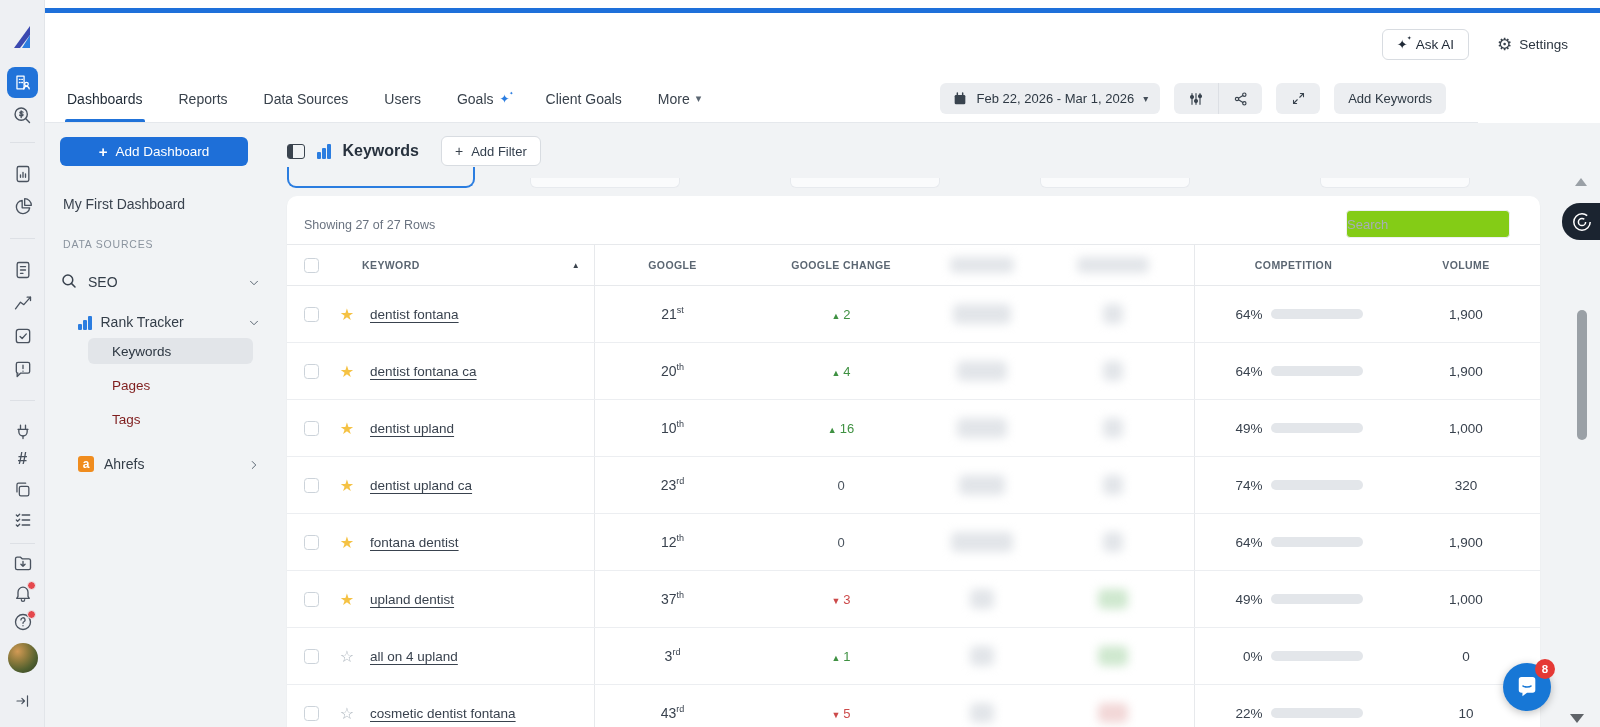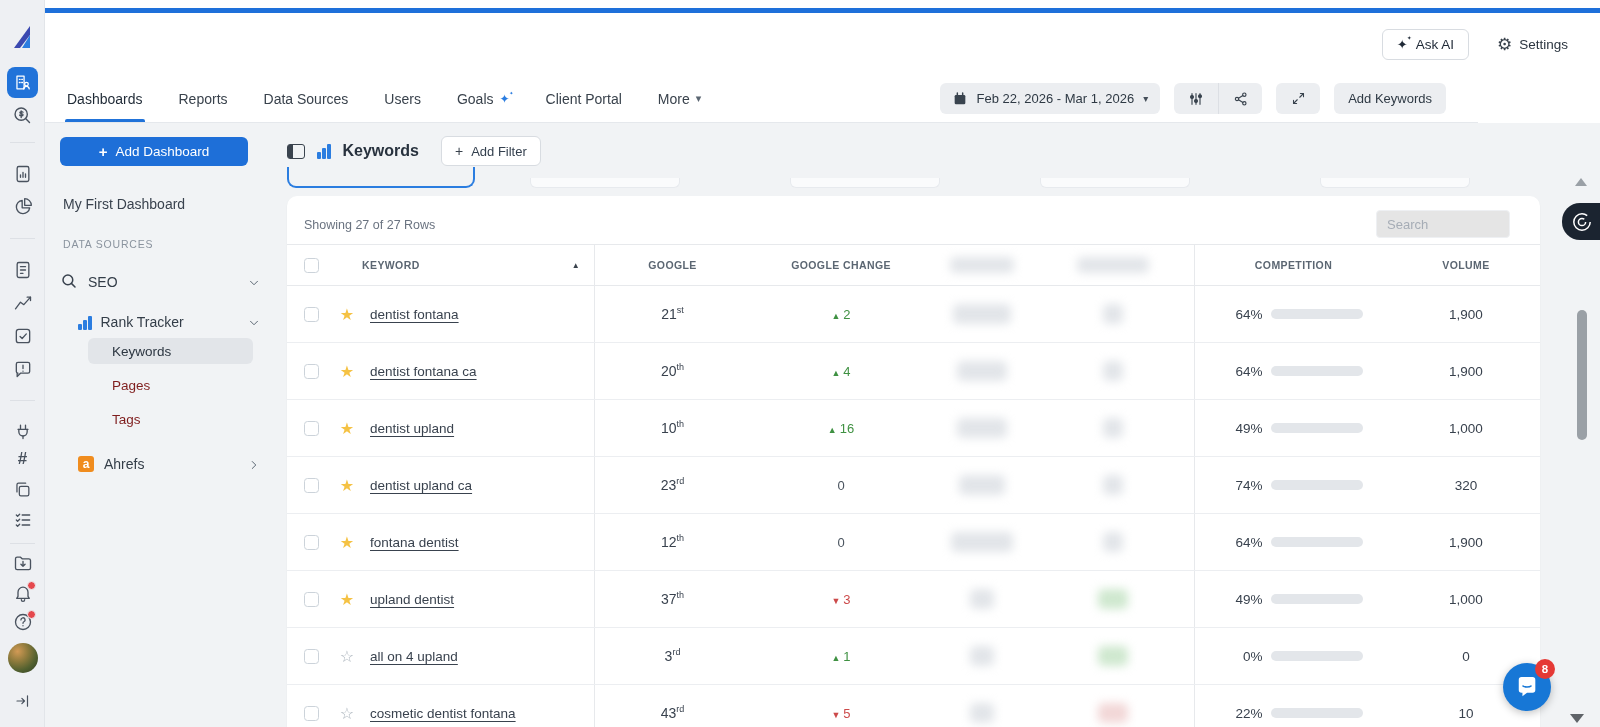--- a/index.html
+++ b/index.html
@@ -111,22 +111,22 @@
   .tab-remnants { position:relative; height:24px; margin-top:1px; }
   .rem-active { position:absolute; left:0; top:0; width:188px; height:21px;
     border:2px solid #2b7de0; border-top:none; border-radius:0 0 9px 9px; }
   .rem { position:absolute; top:11px; height:10px; background:#fafbfc;
     border:1px solid #e7eaee; border-top:none; border-radius:0 0 6px 6px; }
 
   .card { position:relative; margin-top:5px; width:1253px; height:560px; background:#fff;
     border-radius:10px 10px 0 0; box-shadow:0 1px 2px rgba(20,30,40,.05); }
   .card-top { height:48px; position:relative; }
   .showing { position:absolute; left:17px; top:22px; font-size:12.5px; color:#6a7380; }
-  .search { position:absolute; right:30px; top:14px; width:134px; height:28px;
-    background:#e5e5e5; border:1px solid #eef0f3; border-radius:4px; padding:0 10px;
+  .search { position:absolute; right:30px; top:14px; width:164px; height:28px;
+    background:#84cc16; border:1px solid #eef0f3; border-radius:4px; padding:0 0;
     font-size:13px; color:#39424e; font-family:inherit; }
   .search::placeholder { color:#a6adb6; }
 
   .trow { display:flex; align-items:center; }
   .thead { height:42px; border-top:1px solid #e7e9ec; border-bottom:1px solid #e7e9ec;
     font-size:10.5px; font-weight:bold; letter-spacing:.4px; color:#5b6672; }
   .tr { height:57px; border-bottom:1px solid #eceef1; }
   .c-kw { flex:0 0 308px; display:flex; align-items:center; padding-left:17px;
     border-right:1px solid #e7e9ec; height:100%; }
   .c-g  { flex:0 0 155px; text-align:center; }
@@ -323,21 +323,21 @@
             <span>Data Sources</span>
           </div>
         <div class="tab">
             <span>Users</span>
           </div>
         <div class="tab">
             <span>Goals</span>
             <span class="bluespark">✦</span>
           </div>
         <div class="tab">
-            <span>Client Portal</span>
+            <span>Client Goals</span>
           </div>
         <div class="tab">
             <span>More</span>
             <span class="caret">▾</span>
           </div>
       </nav>
       <div class="controls">
         <button class="pill datepill">
           <svg class="ctl-svg" width="16" height="16" viewBox="0 0 24 24">
             <rect x="4" y="6" width="16" height="14" rx="2" fill="#39434e" stroke="none"></rect>

